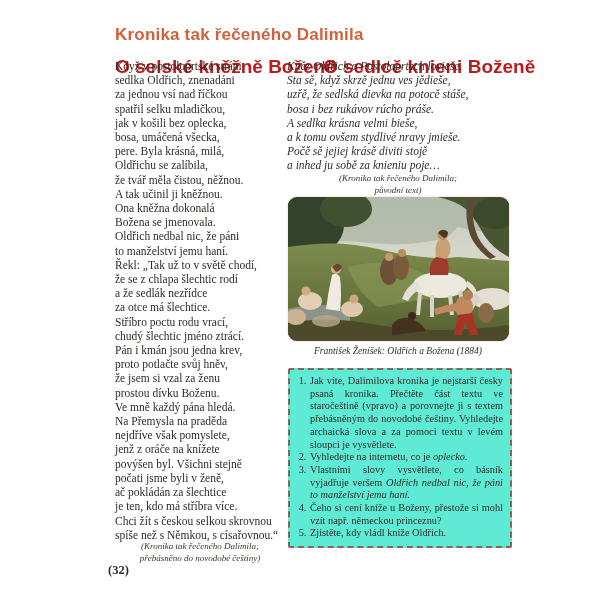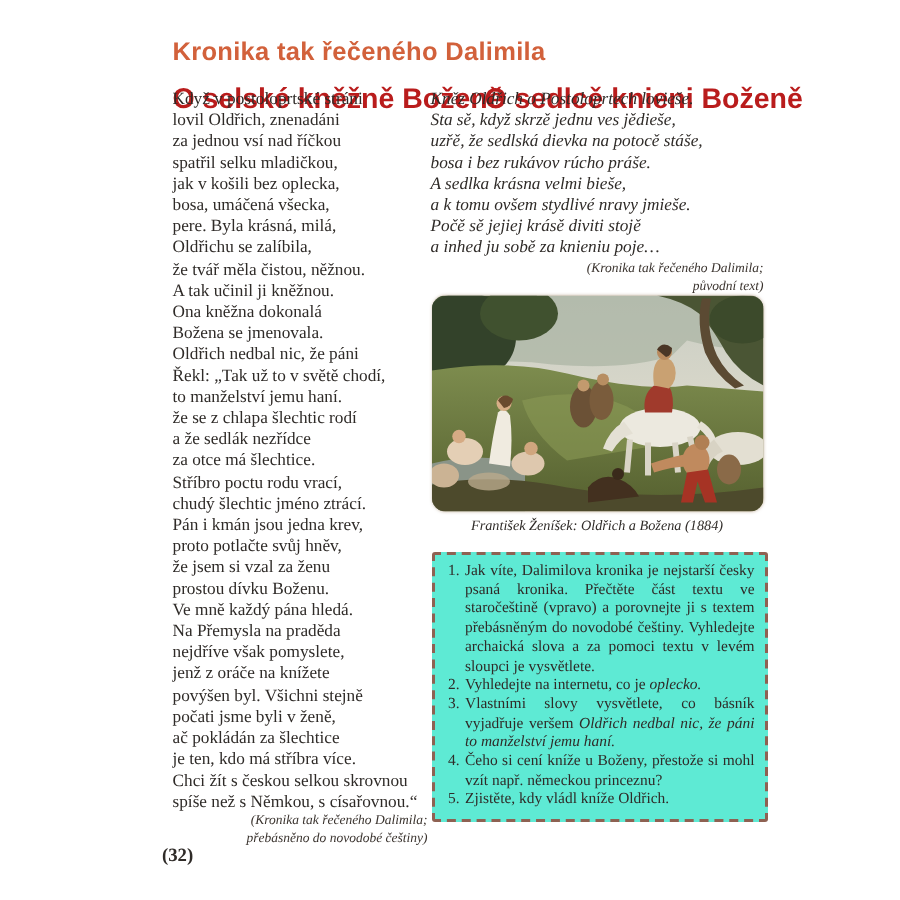--- a/index.html
+++ b/index.html
@@ -9,21 +9,21 @@
          font-weight:bold;font-size:17px;color:#d2613b;letter-spacing:.2px;}
   .col-heading{position:absolute;font-family:"Liberation Sans",sans-serif;font-weight:bold;
          font-size:19px;color:#b91c1c;}
   .heading-left{left:115px;top:40px;}
   .heading-right{left:287px;top:40px;margin-left:36px;}
   .poem{position:absolute;font-size:11.5px;line-height:14.2px;}
   .poem-left{left:115px;top:59px;width:178px;}
   .poem-right{left:287px;top:59px;width:232px;font-style:italic;}
   .poem-line{white-space:nowrap;}
   .attribution{position:absolute;font-size:9px;line-height:11.5px;font-style:italic;
-         text-align:right;color:#3a332e;font-family:Liberation Serif, serif;}
+         text-align:center;color:#3a332e;font-family:Liberation Serif, serif;}
   .attr-left{left:115px;top:541px;width:170px;}
   .attr-right{left:287px;top:173px;width:222px;}
   .painting{position:absolute;left:288px;top:197px;width:221px;height:144px;border-radius:9px;
          overflow:hidden;box-shadow:inset 0 0 9px 3px rgba(150,115,80,.55), 0 0 2px rgba(160,130,100,.5);}
   .painting svg{display:block;}
   .caption{position:absolute;left:287px;top:346px;width:222px;text-align:center;font-size:9.5px;
          font-style:italic;color:#2f2b28;}
   .qbox{position:absolute;left:288px;top:368px;width:224px;box-sizing:border-box;
          background:#5eead4;border:2px dashed #8e6152;border-radius:2px;padding:5px 7px 6px 4px;}
   .qbox ol{margin:0;padding:0 0 0 15px;font-size:10.3px;line-height:12.7px;text-align:justify;}
@@ -36,34 +36,34 @@
 
 <div class="page">
 
   <h1 class="title">Kronika tak řečeného Dalimila</h1>
 
   <h2 class="col-heading heading-left">O selské kněžně Boženě</h2>
   <h2 class="col-heading heading-right">O sedlcě knieni Boženě</h2>
 
   <div class="poem poem-left">
       <div class="poem-line">Když v postoloprtské stráni</div>
-      <div class="poem-line">lovil Oldřich, znenadáni</div>
+      <div class="poem-line">sedlka Oldřich, znenadáni</div>
       <div class="poem-line">za jednou vsí nad říčkou</div>
       <div class="poem-line">spatřil selku mladičkou,</div>
       <div class="poem-line">jak v košili bez oplecka,</div>
       <div class="poem-line">bosa, umáčená všecka,</div>
       <div class="poem-line">pere. Byla krásná, milá,</div>
       <div class="poem-line">Oldřichu se zalíbila,</div>
       <div class="poem-line">že tvář měla čistou, něžnou.</div>
       <div class="poem-line">A tak učinil ji kněžnou.</div>
       <div class="poem-line">Ona kněžna dokonalá</div>
       <div class="poem-line">Božena se jmenovala.</div>
       <div class="poem-line">Oldřich nedbal nic, že páni</div>
+      <div class="poem-line">to manželství jemu haní.</div>
       <div class="poem-line">Řekl: „Tak už to v světě chodí,</div>
-      <div class="poem-line">to manželství jemu haní.</div>
       <div class="poem-line">že se z chlapa šlechtic rodí</div>
       <div class="poem-line">a že sedlák nezřídce</div>
       <div class="poem-line">za otce má šlechtice.</div>
       <div class="poem-line">Stříbro poctu rodu vrací,</div>
       <div class="poem-line">chudý šlechtic jméno ztrácí.</div>
       <div class="poem-line">Pán i kmán jsou jedna krev,</div>
       <div class="poem-line">proto potlačte svůj hněv,</div>
       <div class="poem-line">že jsem si vzal za ženu</div>
       <div class="poem-line">prostou dívku Boženu.</div>
       <div class="poem-line">Ve mně každý pána hledá.</div>

